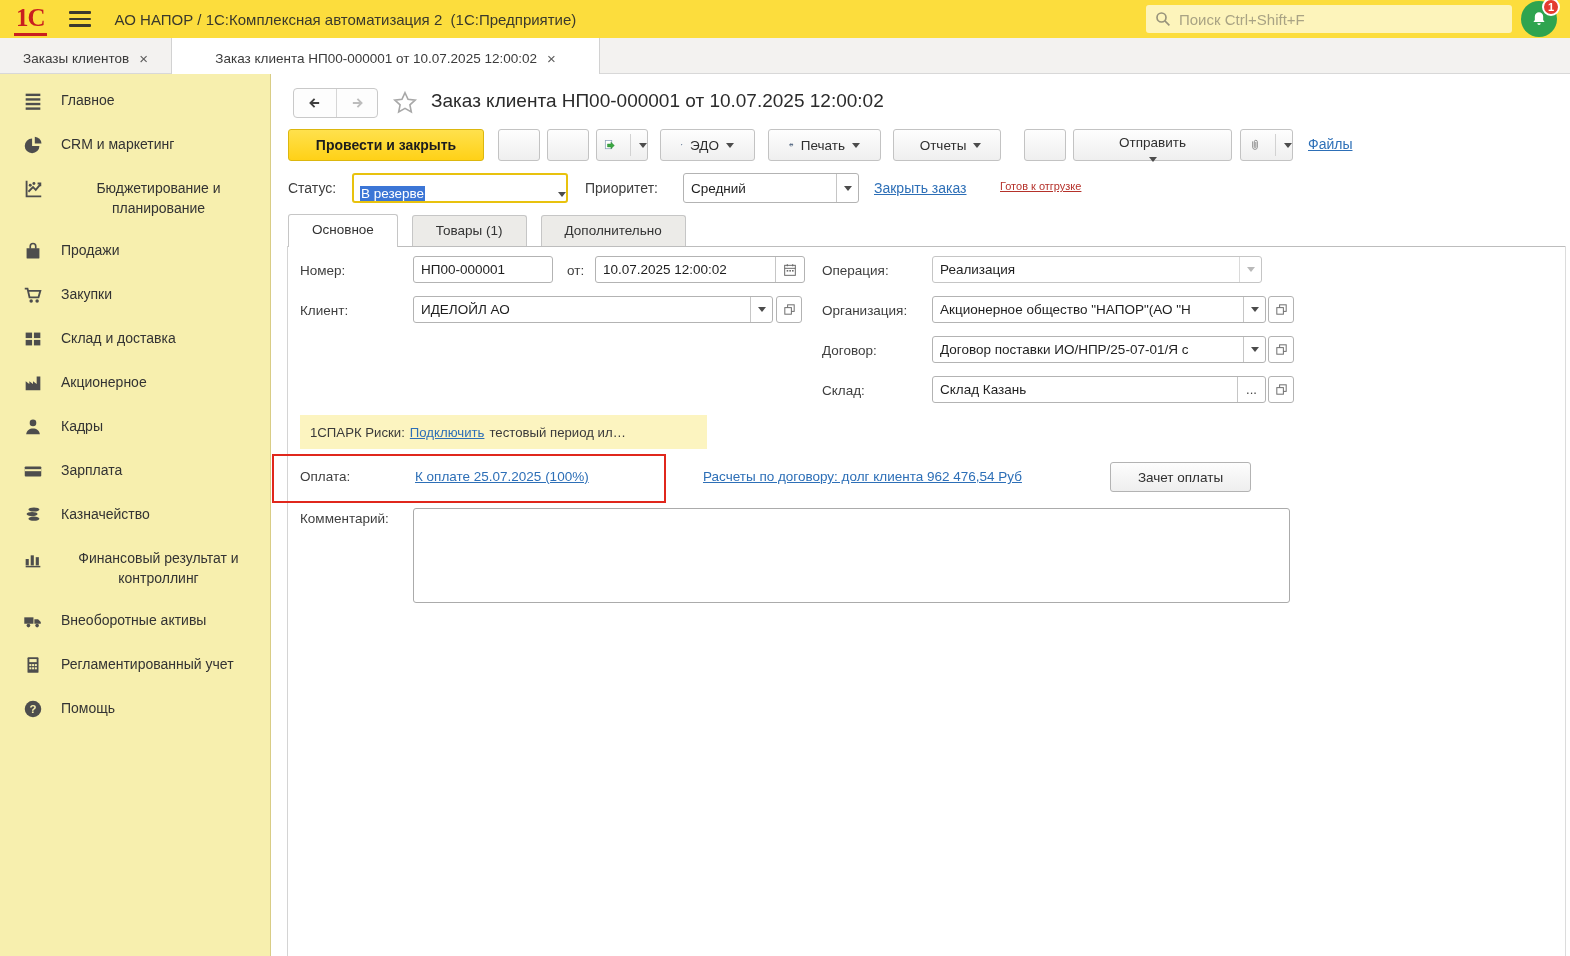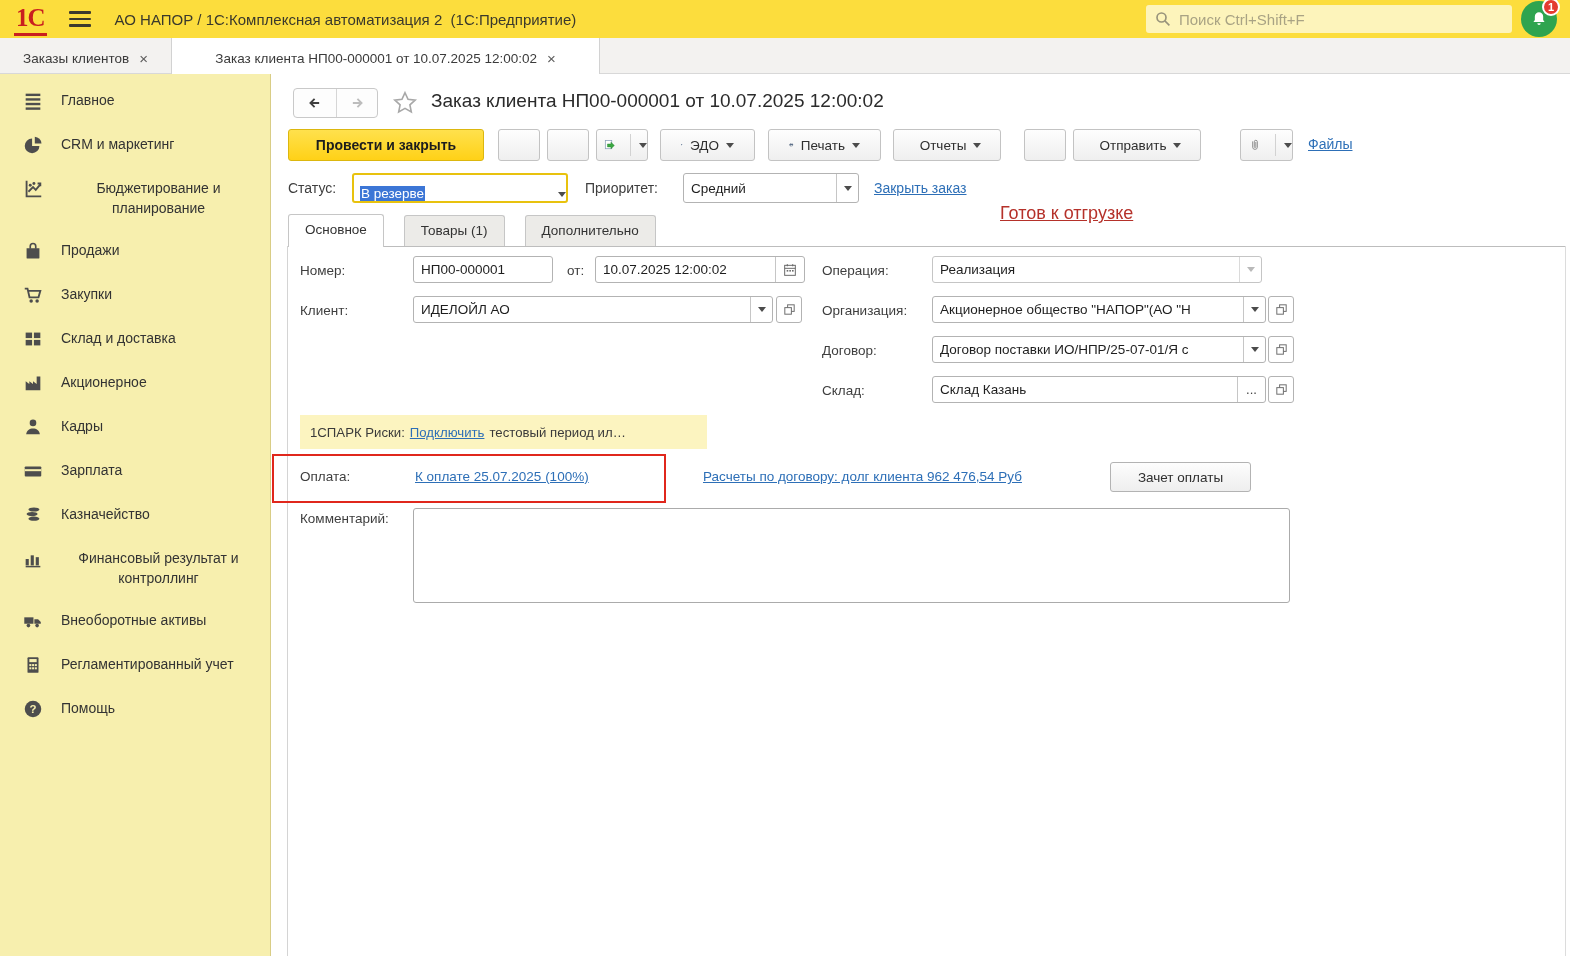--- a/index.html
+++ b/index.html
@@ -80,23 +80,23 @@
   .openbtn { position:absolute; width:26px; height:27px; border:1px solid #b3b3b3; border-radius:3px;
     background:#fff; display:flex; align-items:center; justify-content:center; cursor:pointer; }
 
   .status-combo { position:absolute; left:81px; top:99px; width:216px; height:30px;
     border:2px solid #e8c20e; border-radius:3px; background:#fff; display:flex; align-items:flex-end;}
   .status-combo .txt { flex:1; padding:0 6px; font-size:13.5px; }
   .sel-hl { background:#3c76d6; color:#fff; padding:0 1px; }
   .prio-combo { left:412px; top:99px; width:176px; height:30px; }
 
   .formtabs { position:absolute; left:17px; top:140px; height:33px; display:flex; align-items:flex-end; }
-  .ftab { height:32px; line-height:30px; padding:0 16px; font-size:13.5px; color:#333;
+  .ftab { height:32px; line-height:30px; padding:0 23px; font-size:13.5px; color:#333;
     background:#ecebe8; border:1px solid #c6c6c6; border-bottom:none;
-    border-radius:3px 3px 0 0; margin-right:20px; cursor:pointer; position:relative; }
+    border-radius:3px 3px 0 0; margin-right:14px; cursor:pointer; position:relative; }
   .ftab.active { background:#fff; height:33px; z-index:2; }
 
   .panel-top { position:absolute; left:16px; top:172px; width:1278px; height:1px; background:#bdbdbd; }
   .panel-left { position:absolute; left:16px; top:172px; width:1px; height:710px; background:#d4d4d4; }
   .panel-right { position:absolute; left:1294px; top:172px; width:1px; height:710px; background:#dcdcdc; }
 
   .spark { position:absolute; left:29px; top:341px; width:407px; height:34px; background:#fcf4c0;
     display:flex; align-items:center; padding:0 10px; font-size:13.2px; color:#3a3a3a; white-space:nowrap;}
   .spark .link { margin:0 5px; font-size:13.2px; }
 
@@ -398,21 +398,21 @@
 
   <div class="tbtn" style="left:753px; width:37px;">
     <svg width="21" height="21" viewBox="0 0 24 24">
       <polygon points="4,4 12,9 4,14" fill="#2f80c2"></polygon>
       <polygon points="11,7 19,11.5 11,16" fill="#3fae49"></polygon>
       <polygon points="7,12.5 14.5,17 7,21.5" fill="#f2994a"></polygon>
       <polygon points="13.5,14.5 20,18.5 13.5,22" fill="#eb5757"></polygon>
     </svg>
   </div>
 
-  <div class="tbtn" style="left:802px; width:128px;">
+  <div class="tbtn" style="left:802px; width:159px;flex-direction:column;">
     <svg width="20" height="20" viewBox="0 0 24 24">
       <path d="M4.5 5.5h15l-5.7 6.5v5.5l-3.6-2v-3.5z" fill="none" stroke="#5a6b7d" stroke-width="1.6"></path>
     </svg>
     <span>Отправить</span>
     <span class="caret"></span>
   </div>
 
   <div class="tbtn" style="left:969px; width:53px; padding:0;">
     <svg width="20" height="20" viewBox="0 0 24 24" style="margin-left:7px">
       <path d="M8 6.5v9a4 4 0 0 0 8 0v-9a2.6 2.6 0 0 0-5.2 0v8.5a1.3 1.3 0 0 0 2.6 0V7.5" fill="none" stroke="#8a8a8a" stroke-width="1.6" stroke-linecap="round"></path>
@@ -432,21 +432,21 @@
 
   <div class="flabel" style="left:314px; top:106px; font-size:14px;">Приоритет:</div>
   <div class="field prio-combo">
     <div class="txt">Средний</div>
     <div class="seg">
         <span class="caret"></span>
       </div>
   </div>
 
   <a class="link abs" style="left:603px; top:106px; font-size:14px;">Закрыть заказ</a>
-  <a class="redlink abs" style="left:729px; top:106px; font-size:18px;margin-top:23px;">Готов к отгрузке</a>
+  <a class="redlink abs" style="left:729px; top:106px; font-size:11px;">Готов к отгрузке</a>
 
   <div class="formtabs">
     <div class="ftab active">Основное</div>
     <div class="ftab">Товары (1)</div>
     <div class="ftab">Дополнительно</div>
   </div>
   <div class="panel-top"></div>
   <div class="panel-left"></div>
   <div class="panel-right"></div>
 

